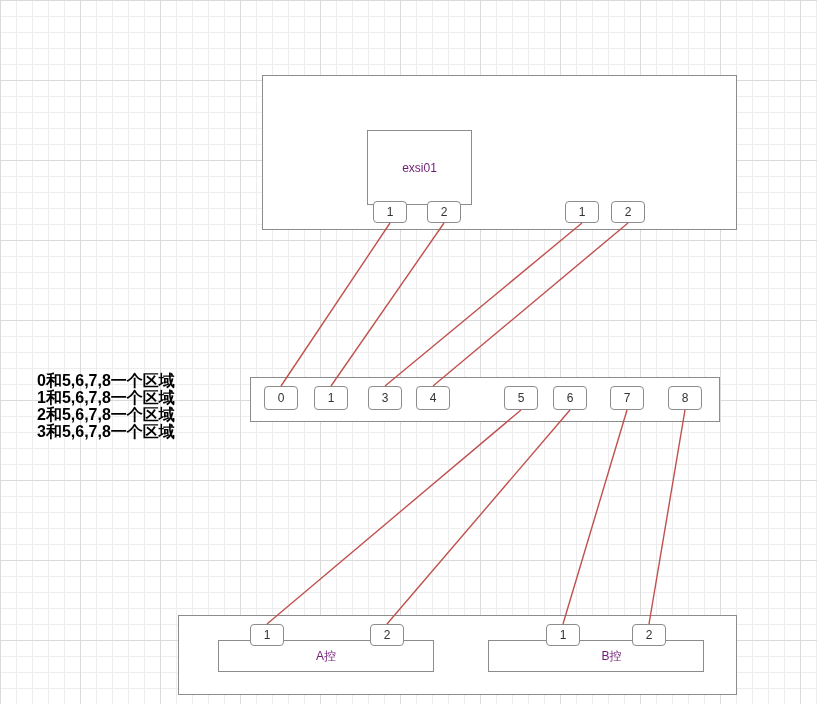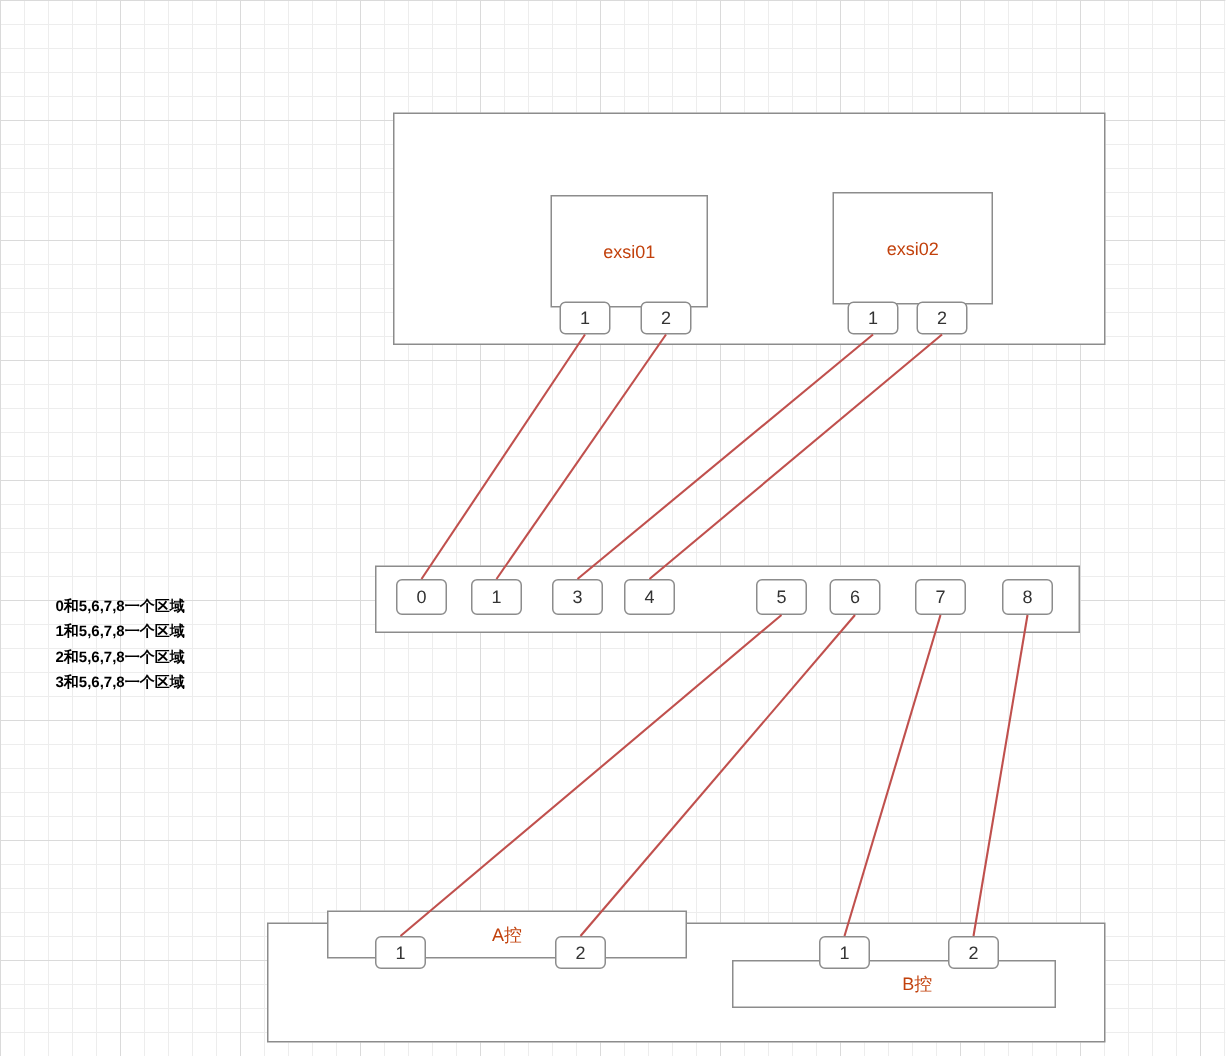--- a/index.html
+++ b/index.html
@@ -24,21 +24,21 @@
     position:absolute;
     background:#ffffff;
     border:1px solid #8c8c8c;
   }
 
   .labelled {
     display:flex;
     align-items:center;
     justify-content:center;
     font-size:12px;
-    color:#c2410c;
+    color:#701a75;
   }
 
   .port {
     position:absolute;
     width:34px;
     height:22px;
     background:#ffffff;
     border:1px solid #8c8c8c;
     border-radius:4px;
     display:flex;
@@ -46,22 +46,22 @@
     justify-content:center;
     font-size:12px;
     color:#333333;
   }
 
   .switch-port { height:24px; }
 
   .notes {
     position:absolute;
     left:37px;
-    top:396px;
-    font-size:10px;
+    top:372px;
+    font-size:16px;
     font-weight:bold;
     color:#000000;
     line-height:17px;
     white-space:nowrap;
   }
 
   svg.connectors {
     position:absolute;
     left:0; top:0;
     width:817px; height:704px;
@@ -76,23 +76,20 @@
 <body>
 
 <div class="canvas">
 
   <div class="shape" style="left:262px; top:75px; width:475px; height:155px;"></div>
 
   <div class="shape labelled" style="left:367px; top:130px; width:105px; height:75px;">
     <span>exsi01</span>
   </div>
 
-  <div class="shape labelled" style="left:555px; top:128px; width:107px; height:75px;">
-    <span>exsi02</span>
-  </div>
 
   <div class="port" style="left:373px; top:201px;">
     <span>1</span>
   </div>
   <div class="port" style="left:427px; top:201px;">
     <span>2</span>
   </div>
   <div class="port" style="left:565px; top:201px;">
     <span>1</span>
   </div>
@@ -129,21 +126,21 @@
 
   <div class="notes">
     <div>0和5,6,7,8一个区域</div>
     <div>1和5,6,7,8一个区域</div>
     <div>2和5,6,7,8一个区域</div>
     <div>3和5,6,7,8一个区域</div>
   </div>
 
   <div class="shape" style="left:178px; top:615px; width:559px; height:80px;"></div>
 
-  <div class="shape labelled" style="left:218px; top:607px; width:240px; height:32px;">
+  <div class="shape labelled" style="left:218px; top:640px; width:216px; height:32px;">
     <span>A控</span>
   </div>
   <div class="shape labelled" style="left:488px; top:640px; width:216px; height:32px;padding-left:31px;">
     <span>B控</span>
   </div>
 
   <div class="port" style="left:250px; top:624px;">
     <span>1</span>
   </div>
   <div class="port" style="left:370px; top:624px;">

